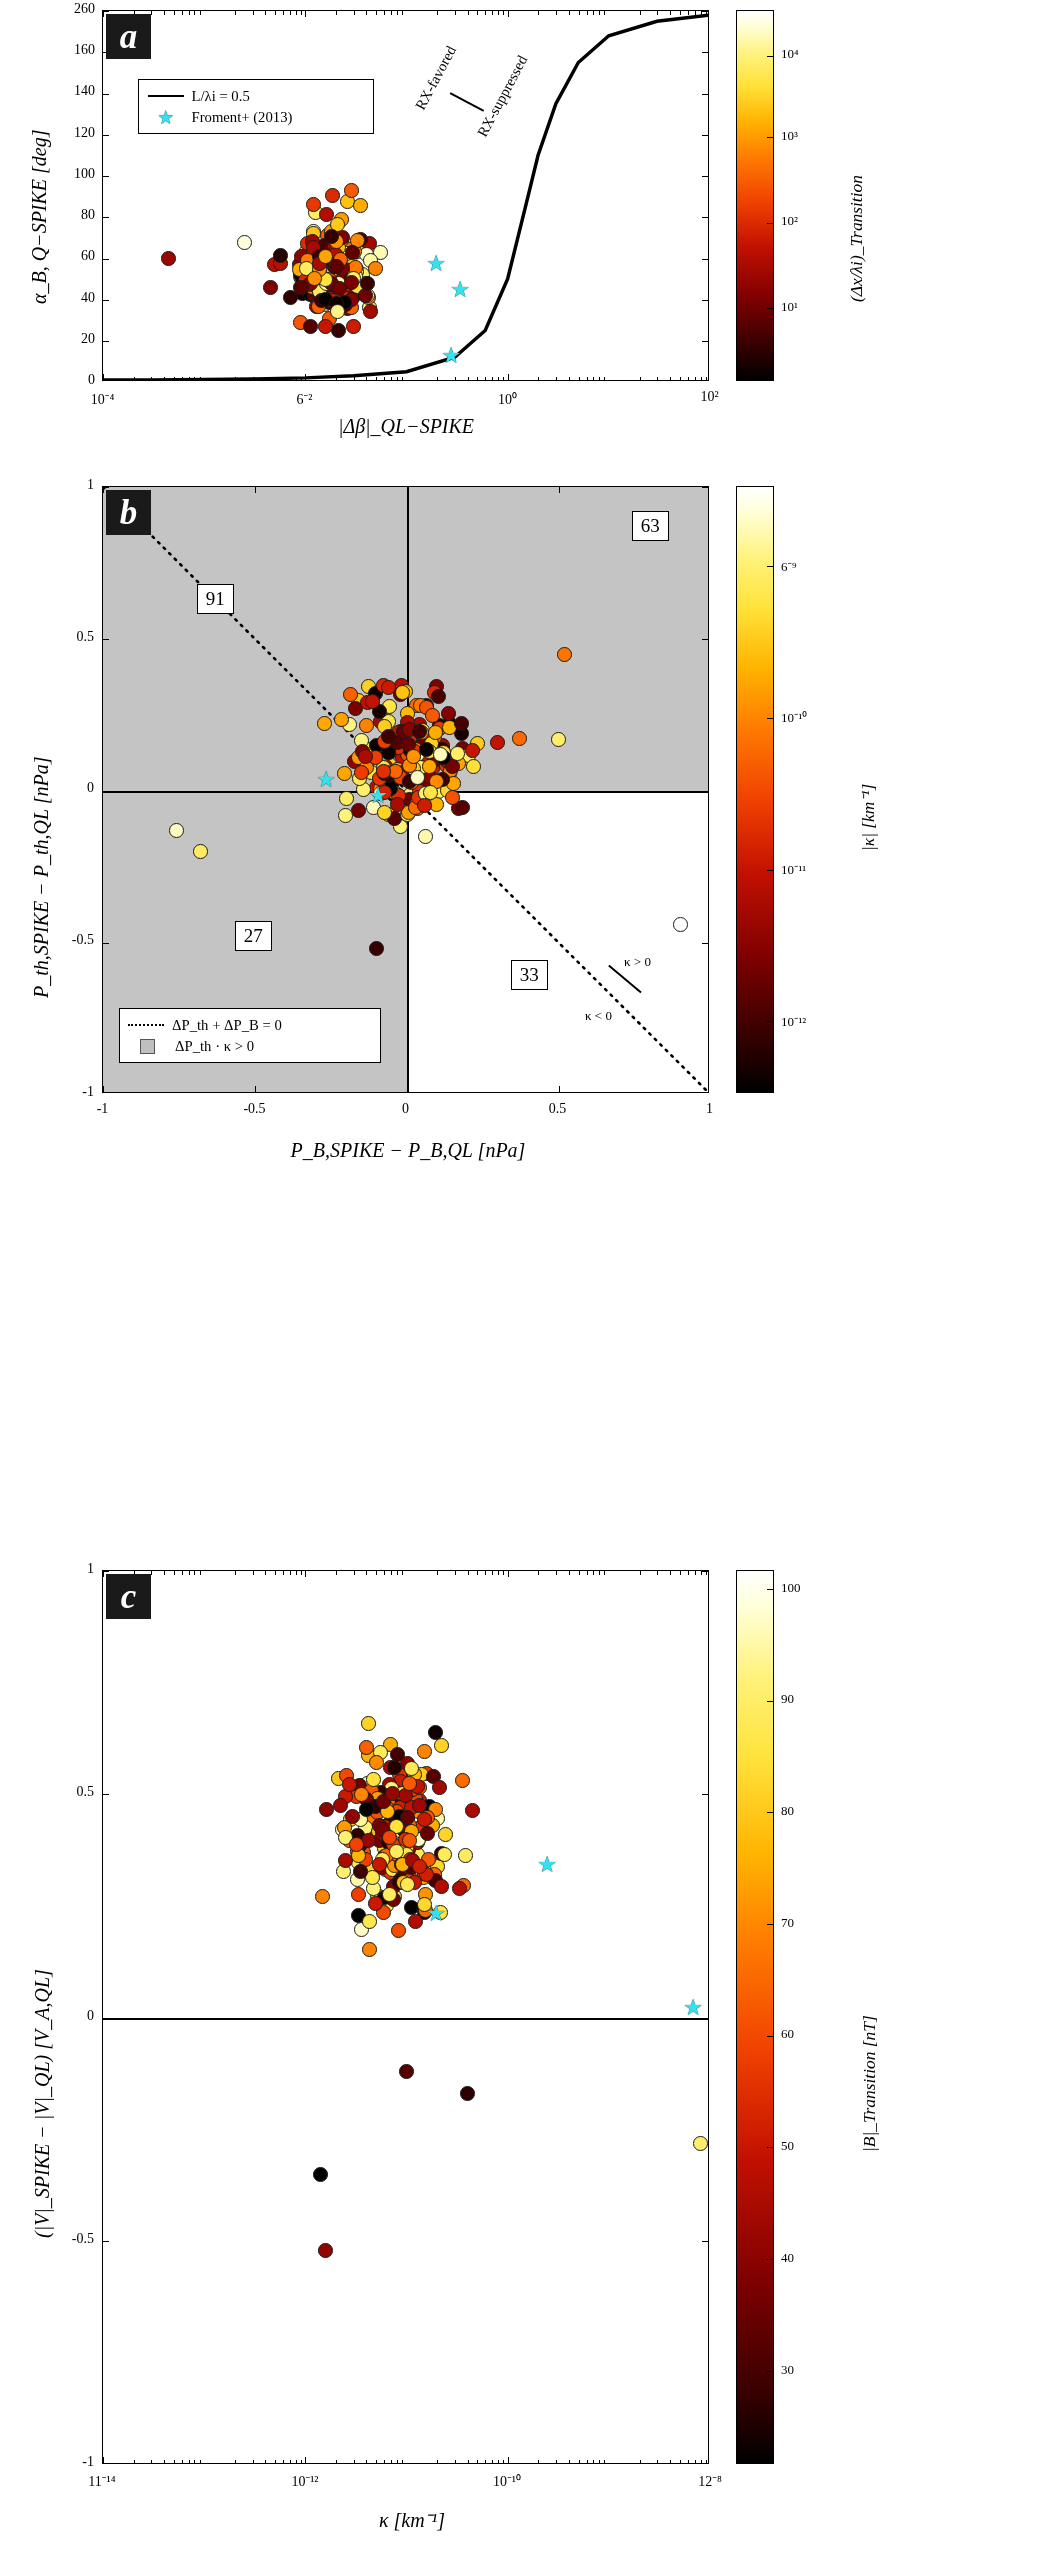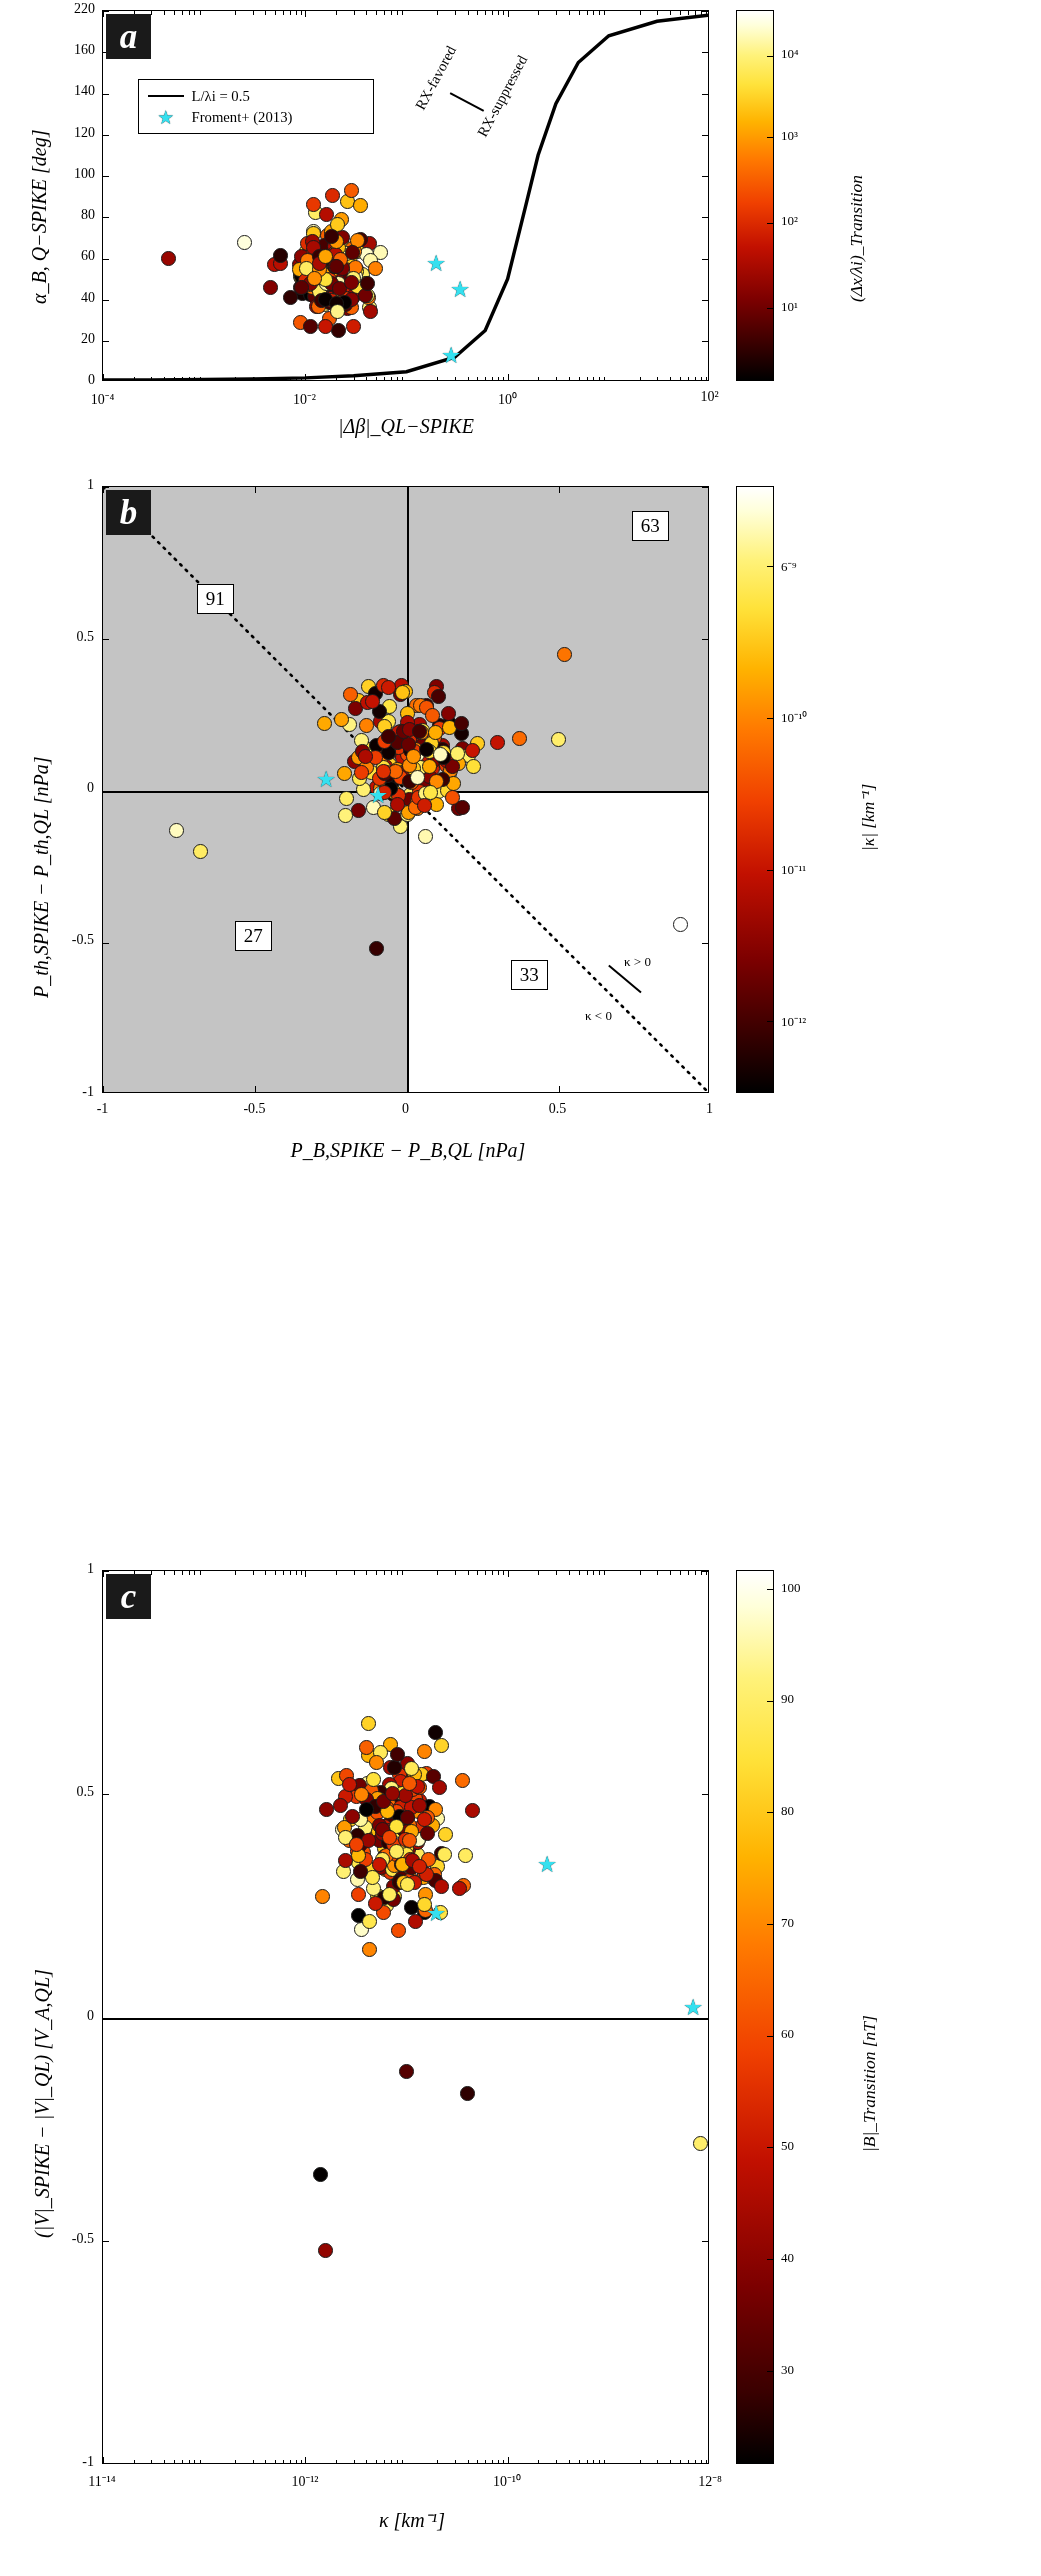--- a/index.html
+++ b/index.html
@@ -442,33 +442,33 @@
 
     <div class="cbar" style="left:736px;top:10.4px;width:38px;height:371px;
          background:linear-gradient(to top,#000000 0%,#3a0000 10%,#7d0000 22%,#c21000 36%,#f04000 48%,#ff7a00 60%,#ffb300 70%,#ffe23a 80%,#fff27a 88%,#ffffd9 96%,#ffffff 100%);">
         <div class="cbar-tickmark" style="top:297px;"></div>
         <div class="cbar-tickmark" style="top:212px;"></div>
         <div class="cbar-tickmark" style="top:126px;"></div>
         <div class="cbar-tickmark" style="top:45px;"></div>
       </div>
     <div class="cbar-title" style="left:846px;top:302px;transform:rotate(-90deg);font-family:'Liberation Serif',serif;">(Δx/λi)_Transition</div>
   <div class="xtick" style="left:68px;top:389px;width:69px;">10⁻⁴</div>
-      <div class="xtick" style="left:270px;top:389px;width:69px;">10⁻²</div>
+      <div class="xtick" style="left:270px;top:389px;width:69px;">6⁻²</div>
       <div class="xtick" style="left:473px;top:389px;width:69px;">10⁰</div>
       <div class="xtick" style="left:675px;top:389px;width:69px;">10²</div>
       <div class="ytick" style="left:57px;top:372px;width:38px;">0</div>
       <div class="ytick" style="left:57px;top:331px;width:38px;">20</div>
       <div class="ytick" style="left:57px;top:290px;width:38px;">40</div>
       <div class="ytick" style="left:57px;top:248px;width:38px;">60</div>
       <div class="ytick" style="left:57px;top:207px;width:38px;">80</div>
       <div class="ytick" style="left:57px;top:166px;width:38px;">100</div>
       <div class="ytick" style="left:57px;top:125px;width:38px;">120</div>
       <div class="ytick" style="left:57px;top:83px;width:38px;">140</div>
       <div class="ytick" style="left:57px;top:42px;width:38px;">160</div>
-      <div class="ytick" style="left:57px;top:0.9px;width:38px;">220</div>
+      <div class="ytick" style="left:57px;top:0.9px;width:38px;">260</div>
       <div class="cbar-tick" style="left:781px;top:299px;font-family:'Liberation Serif',serif;">10¹</div>
       <div class="cbar-tick" style="left:781px;top:213px;font-family:'Liberation Serif',serif;">10²</div>
       <div class="cbar-tick" style="left:781px;top:128px;font-family:'Liberation Serif',serif;">10³</div>
       <div class="cbar-tick" style="left:781px;top:46px;font-family:'Liberation Serif',serif;">10⁴</div>
     </div>
 
   <div class="panel" style="left:0;top:469px;width:1041px;height:1024px;">
     <div class="plotbox" id="boxB" style="left:102px;top:17.4px;width:607px;height:607px;">
         <div class="quad" style="left:0;top:0;width:304px;height:304px;"></div>
         <div class="quad" style="left:304px;top:0;width:304px;height:304px;"></div>
@@ -717,20 +717,30 @@
         <div class="dot" style="left:90px;top:357px;width:14.7px;height:14.7px;background:rgb(255,236,100);"></div>
         <div class="dot" style="left:454px;top:160px;width:14.7px;height:14.7px;background:rgb(253,116,0);"></div>
         <div class="dot" style="left:448px;top:245px;width:14.7px;height:14.7px;background:rgb(255,238,107);"></div>
         <div class="dot" style="left:266px;top:454px;width:14.7px;height:14.7px;background:rgb(54,0,0);"></div>
         <div class="star" style="left:213px;top:282px;">★</div>
         <div class="star" style="left:265px;top:298px;">★</div>
         <div class="countbox" style="left:529px;top:24px;">63</div>
         <div class="countbox" style="left:94px;top:97px;">91</div>
         <div class="countbox" style="left:132px;top:434px;">27</div>
         <div class="countbox" style="left:408px;top:473px;">33</div>
+        <div class="legendbox" style="left:15.6px;top:521px;width:243px;">
+          <div class="legend-row">
+            <div class="legend-dash"></div>
+            <div class="legend-label">ΔP_th + ΔP_B = 0</div>
+          </div>
+          <div class="legend-row">
+            <div class="legend-sq" style="margin-left:12px;margin-right:12px;"></div>
+            <div class="legend-label">ΔP_th · κ &gt; 0</div>
+          </div>
+        </div>
         <div class="annot" style="left:521px;top:467px;font-size:13px;">κ &gt; 0</div>
         <div class="annot" style="left:482px;top:521px;font-size:13px;">κ &lt; 0</div>
         <div class="axisline" style="left:501px;top:491px;width:42px;height:1.7px;transform:rotate(40deg);"></div>
       </div>
     <div class="panel-letter" style="left:106px;top:21px;">b</div>
 
     <div class="ylabel" style="left:29.5px;top:529px;transform:rotate(-90deg);">P_th,SPIKE − P_th,QL  [nPa]</div>
     <div class="xlabel" style="left:269px;top:670px;width:278px;">P_B,SPIKE − P_B,QL  [nPa]</div>
 
     <div class="cbar" style="left:736px;top:17.4px;width:38px;height:607px;

